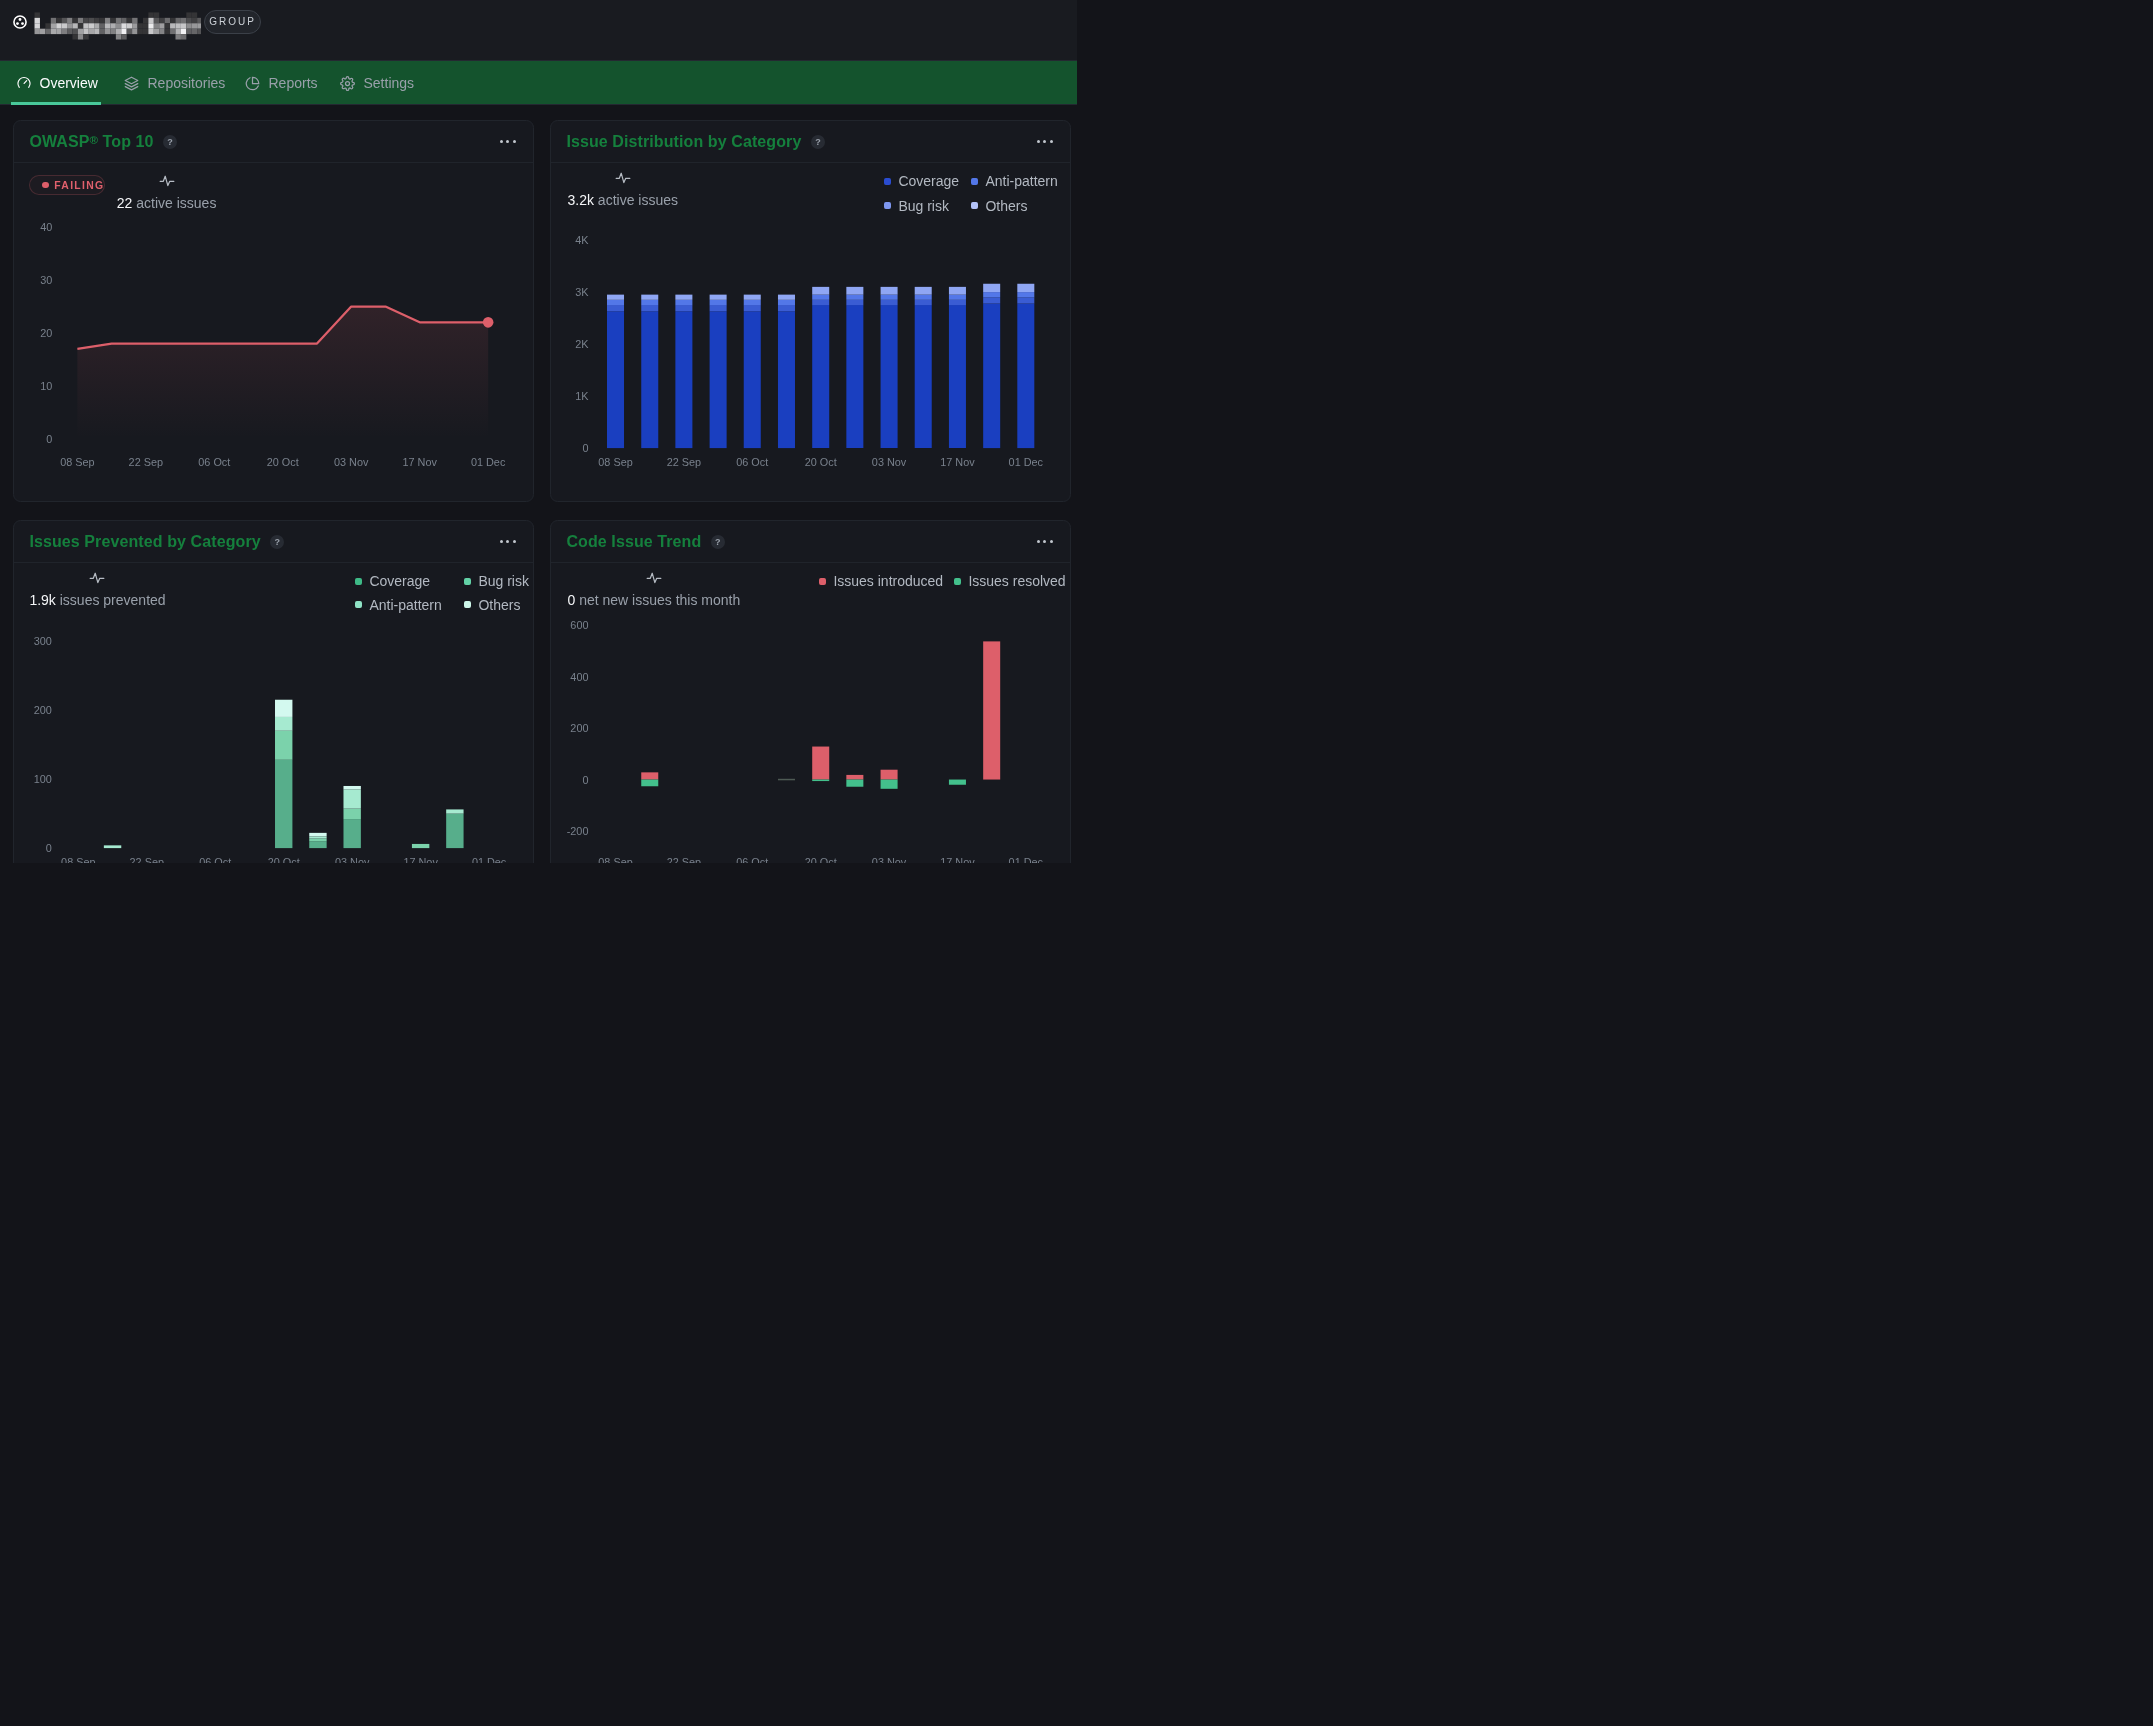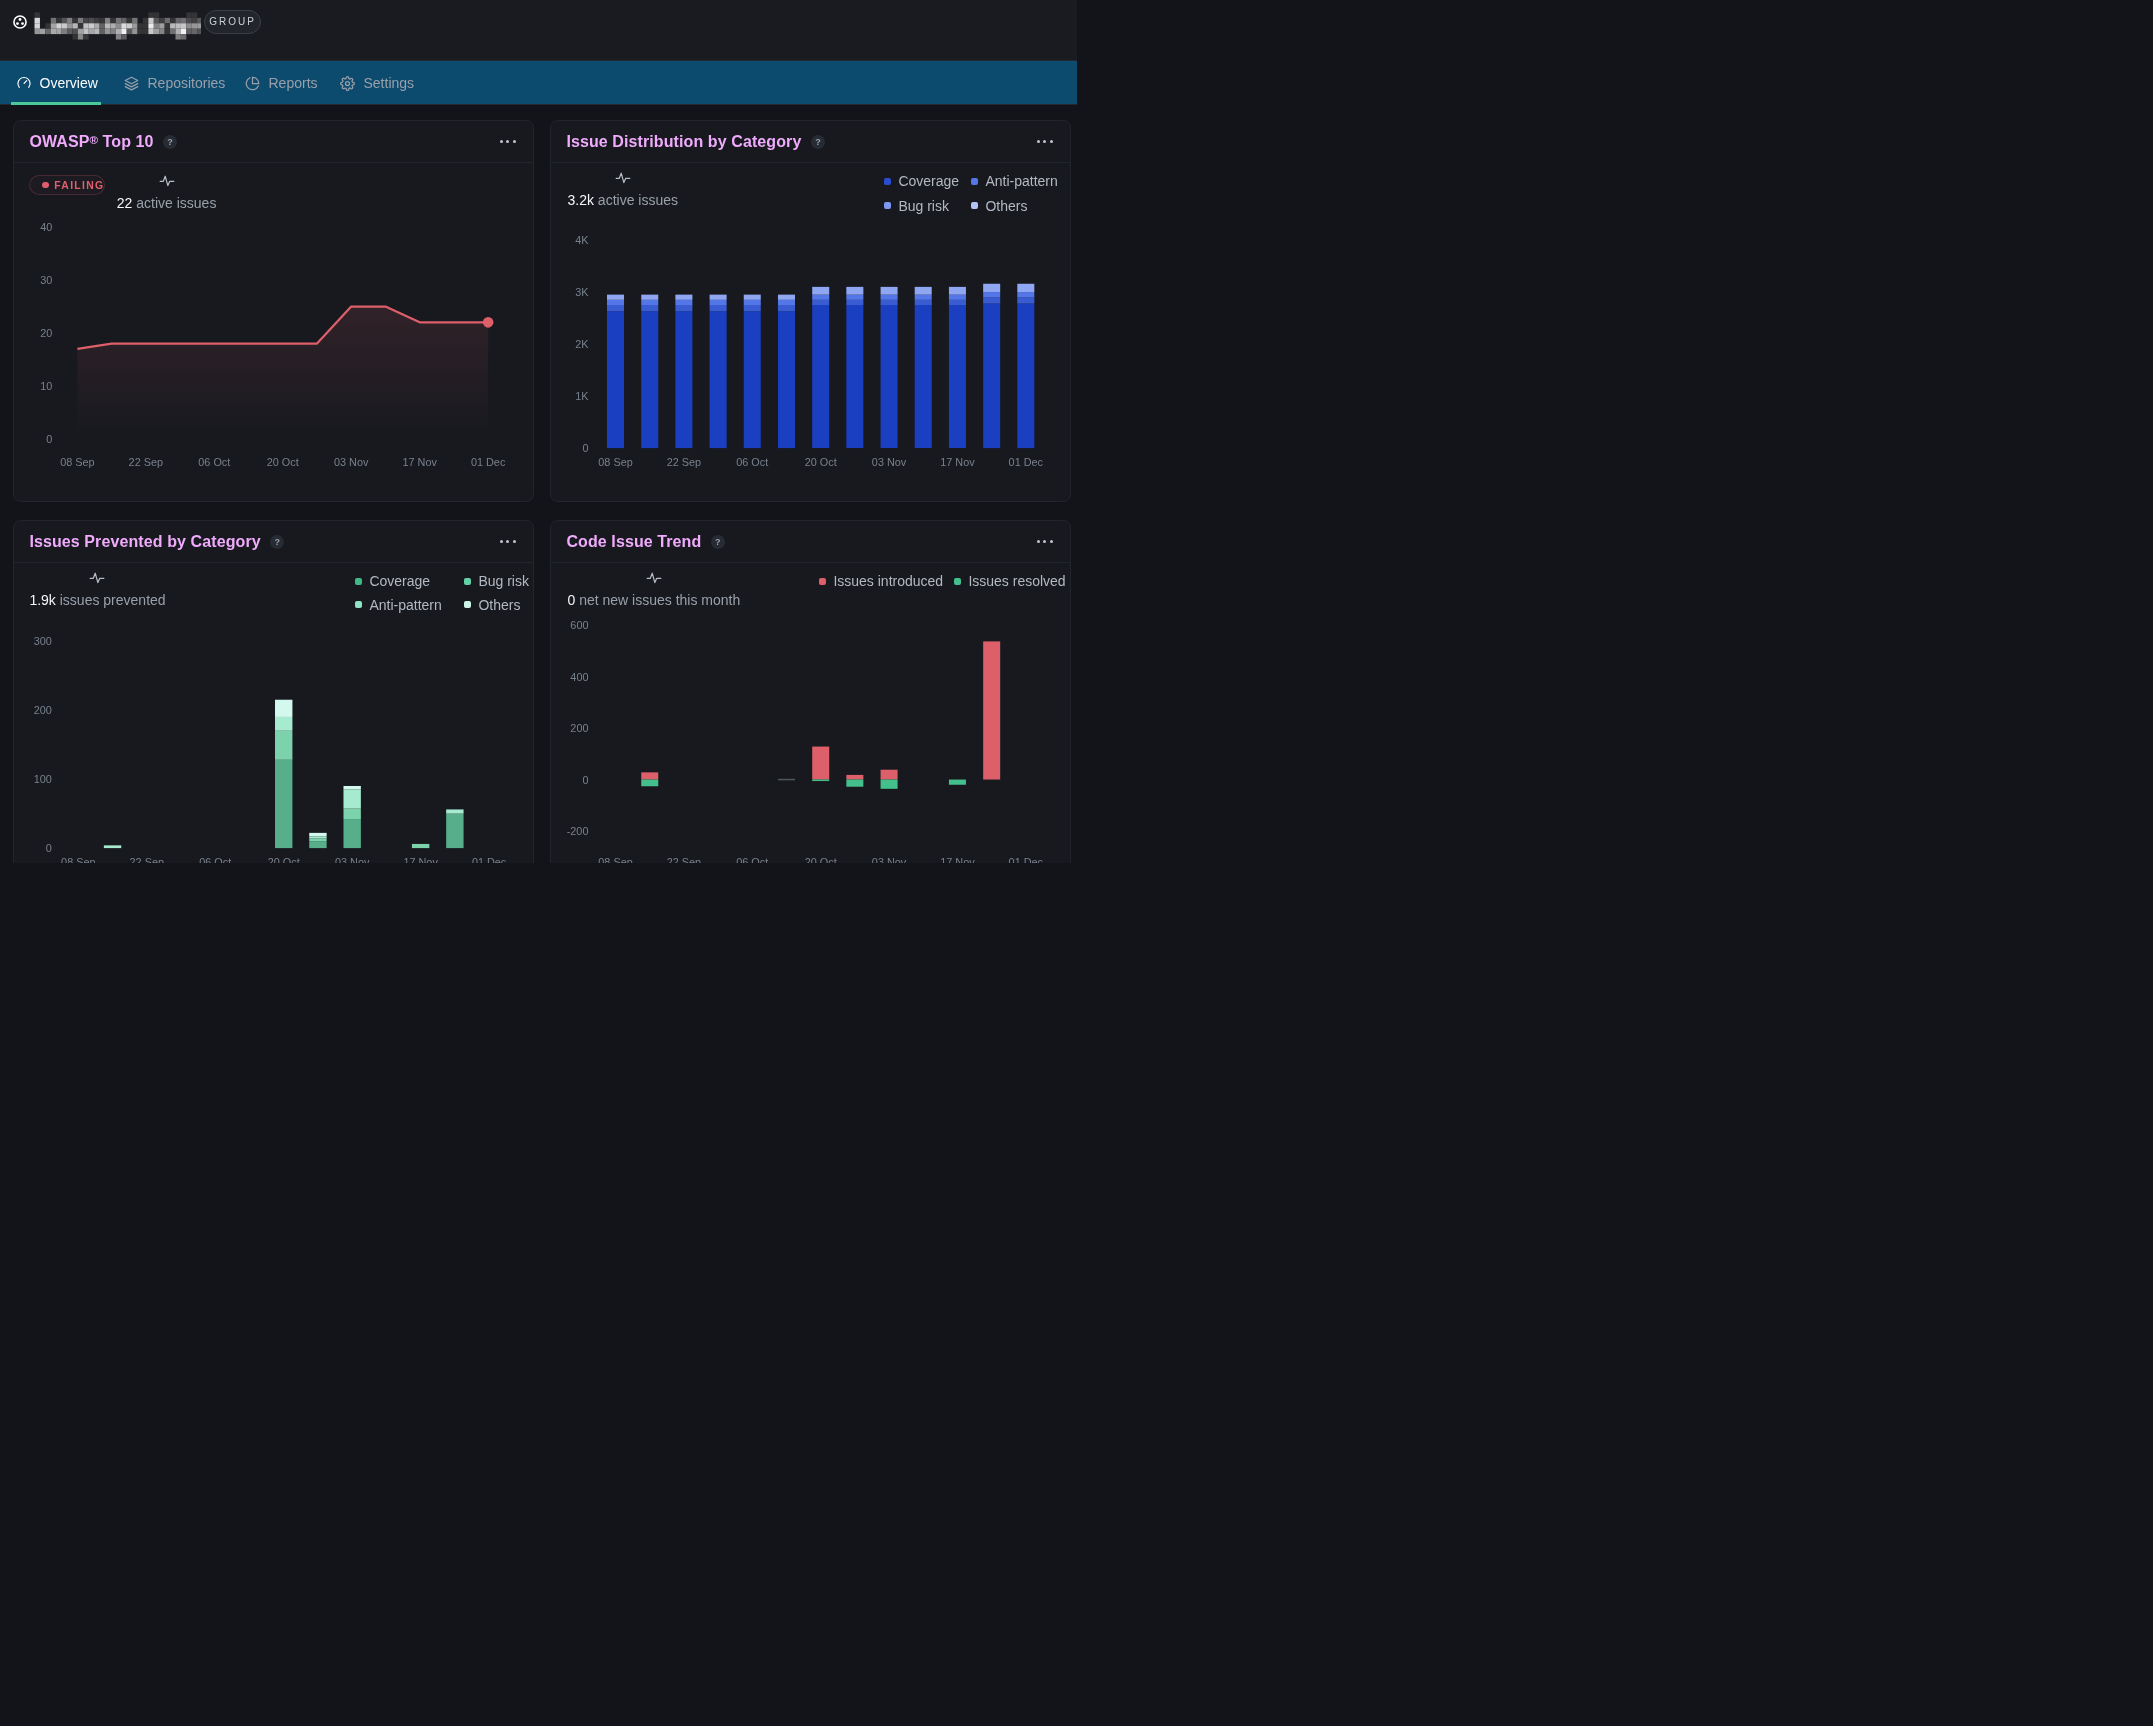--- a/index.html
+++ b/index.html
@@ -1,27 +1,27 @@
 <!DOCTYPE html>
 <html style="font-size:15px"><head><meta charset="utf-8"><style>
 * { margin:0; padding:0; box-sizing:border-box; }
 html,body { width:1077px; height:863px; background:#131419; font-family:"Liberation Sans",sans-serif; overflow:hidden; }
 .hd { position:relative; height:61px; background:#191b20; border-bottom:0.9px solid #242831; }
 .gp { position:absolute; left:204px; top:9.5px; width:57px; height:24.6px; border:1.4px solid #3b4048; border-radius:13.2px;
       background:#22252b; color:#ccd1d7; font-size:10px; letter-spacing:2px; display:flex; align-items:center; justify-content:center; }
-nav { position:relative; height:44px; background:#0c4a6e; border-bottom:0.9px solid #242831; }
+nav { position:relative; height:44px; background:#14532d; border-bottom:0.9px solid #242831; }
 nav .tab { position:absolute; top:0; height:44px; display:flex; align-items:center; gap:8.5px; font-size:14px; color:#99a0aa; }
 nav .tab svg { flex:none; }
 nav .t1 { left:17px; color:#fbfcfd; }
 nav .t2 { left:124px; } nav .t3 { left:245px; } nav .t4 { left:340px; }
 .ul { position:absolute; left:11.4px; bottom:-0.9px; width:90px; height:2.8px; background:#49c99a; }
 .grid { display:grid; grid-template-columns:521px 521px; grid-template-rows:382px 382px; gap:18px 16px; margin:15px 5.7px 0 12.8px; }
 .card { background:#17191f; border:0.9px solid #21252c; border-radius:7.6px; position:relative; }
 .ch { height:42px; border-bottom:0.9px solid #20242b; display:flex; align-items:center; padding:0 17px 0 15.6px; }
-.ch b { font-size:16px; color:#f0abfc; letter-spacing:0.1px; }
+.ch b { font-size:16px; color:#15803d; letter-spacing:0.1px; }
 .qb { width:14px; height:14px; border-radius:50%; background:#272b33; color:#9aa1ab; font-size:9px; font-weight:bold;
       display:inline-flex; align-items:center; justify-content:center; margin-left:9.5px; }
 .dots { margin-left:auto; display:flex; gap:3.3px; align-items:center; }
 .dots i { width:3.2px; height:3.2px; border-radius:50%; background:#c2c7ce; }
 .cb { position:absolute; left:0; top:42px; right:0; bottom:0; }
 .chart { position:absolute; left:0; top:0; width:519px; height:339px; }
 .ax { font-size:11.5px; fill:#79818c; font-family:"Liberation Sans",sans-serif; }
 .stat { position:absolute; display:flex; align-items:center; gap:6.2px; font-size:14px; color:#99a0aa;flex-direction:column; }
 .stat b { color:#f5f6f8; font-weight:normal; }
 .pill { position:absolute; left:15.6px; top:12px; width:76px; height:20px; border:0.9px solid rgba(224,98,110,0.22);

